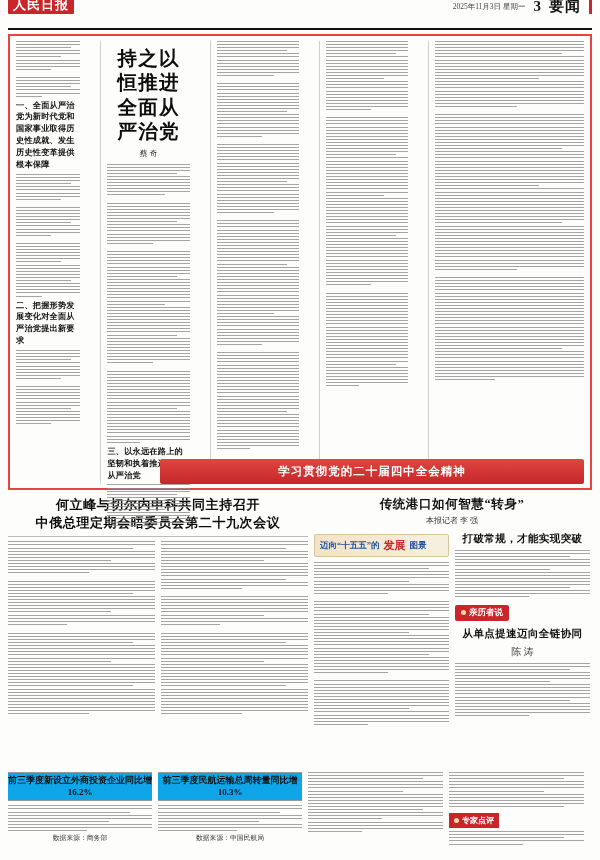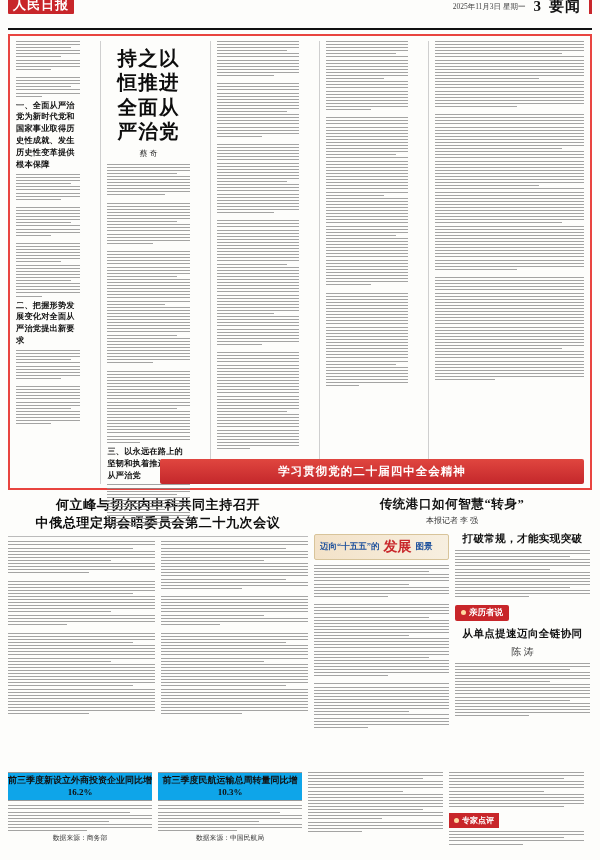--- a/index.html
+++ b/index.html
@@ -130,21 +130,21 @@
 
   .logo-badge {
     display: flex; align-items: center; gap: 4px;
     background: linear-gradient(90deg,#f3e2c8,#f7efe0);
     border: 1px solid #d8c49a;
     border-radius: 2px;
     padding: 3px 5px;
     margin: 4px 0 5px 0;
   }
   .logo-badge .b1 { font-size: 8.5px; font-weight: bold; color: #1b4f9c; }
-  .logo-badge .b2 { font-size: 14px; font-weight: bold; color: #c8262a; }
+  .logo-badge .b2 { font-size: 11px; font-weight: bold; color: #c8262a; }
   .logo-badge .b3 { font-size: 8.5px; font-weight: bold; color: #1b4f9c; }
 
   .right-head {
     font-size: 12.5px; font-weight: bold; text-align: center;
     letter-spacing: .6px; color: #111;
   }
   .right-sub {
     font-size: 8px; text-align: center; color: #333; margin-top: 2px;
   }
   .tag-red {

